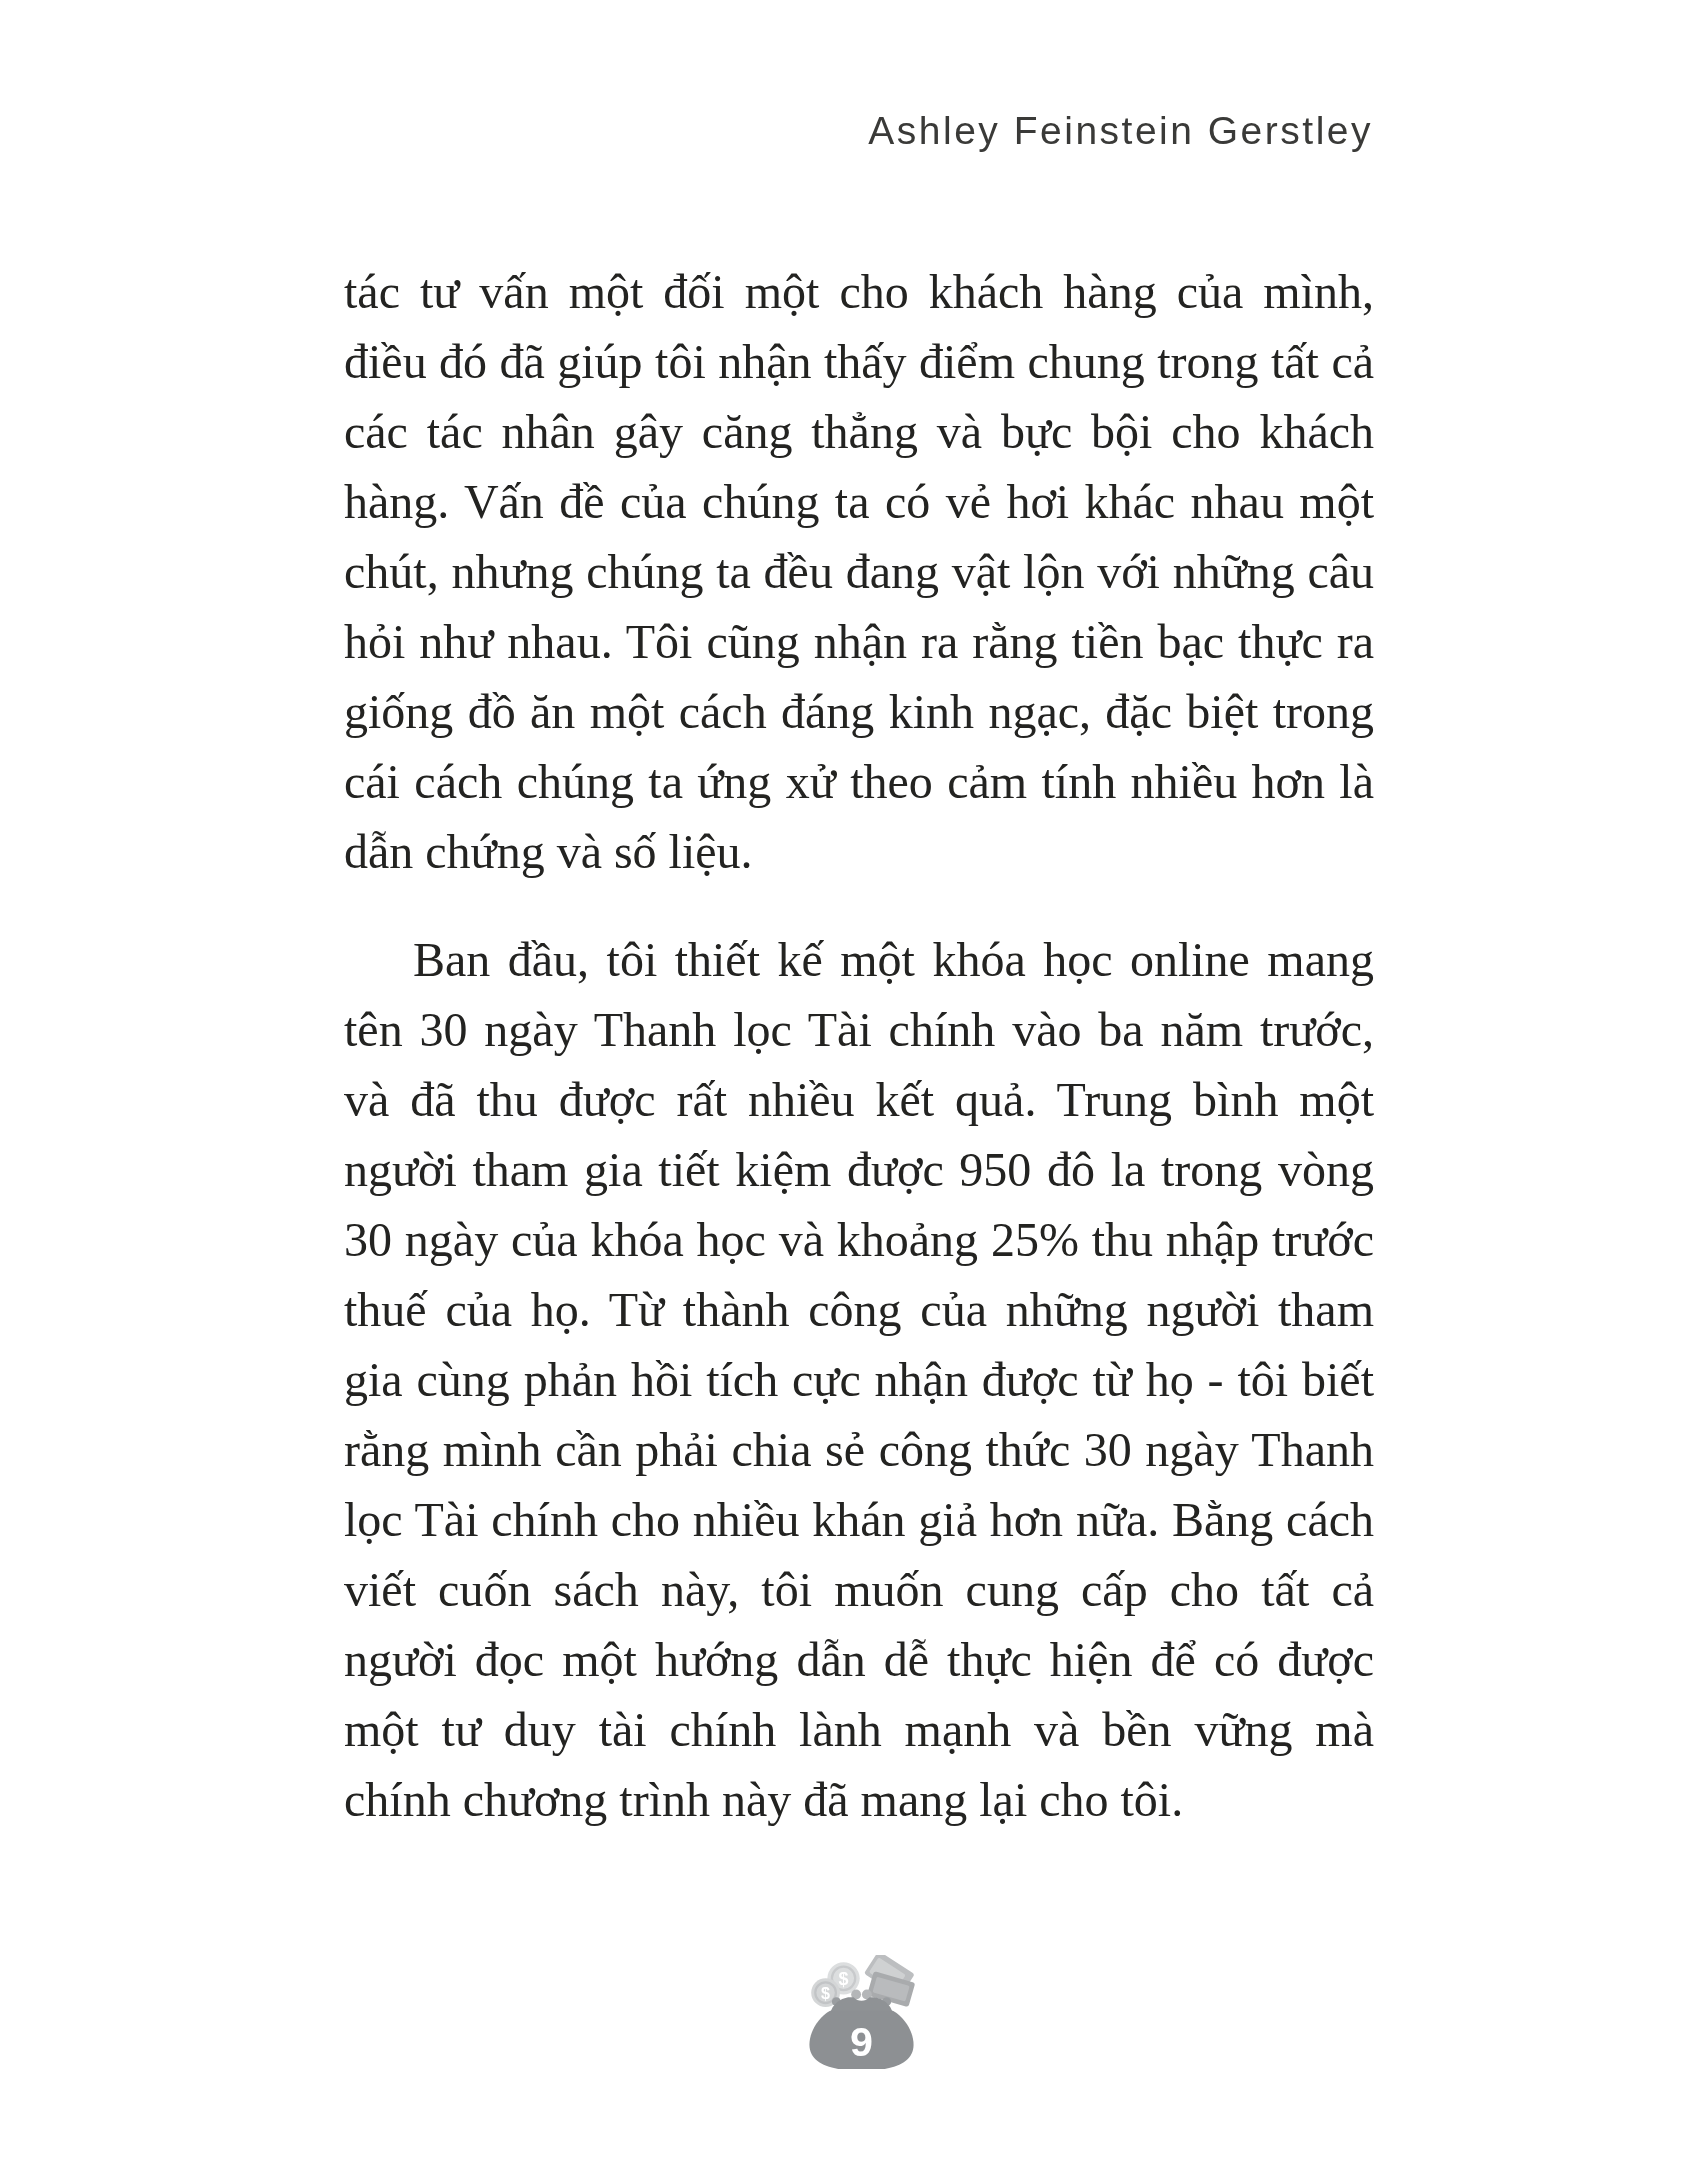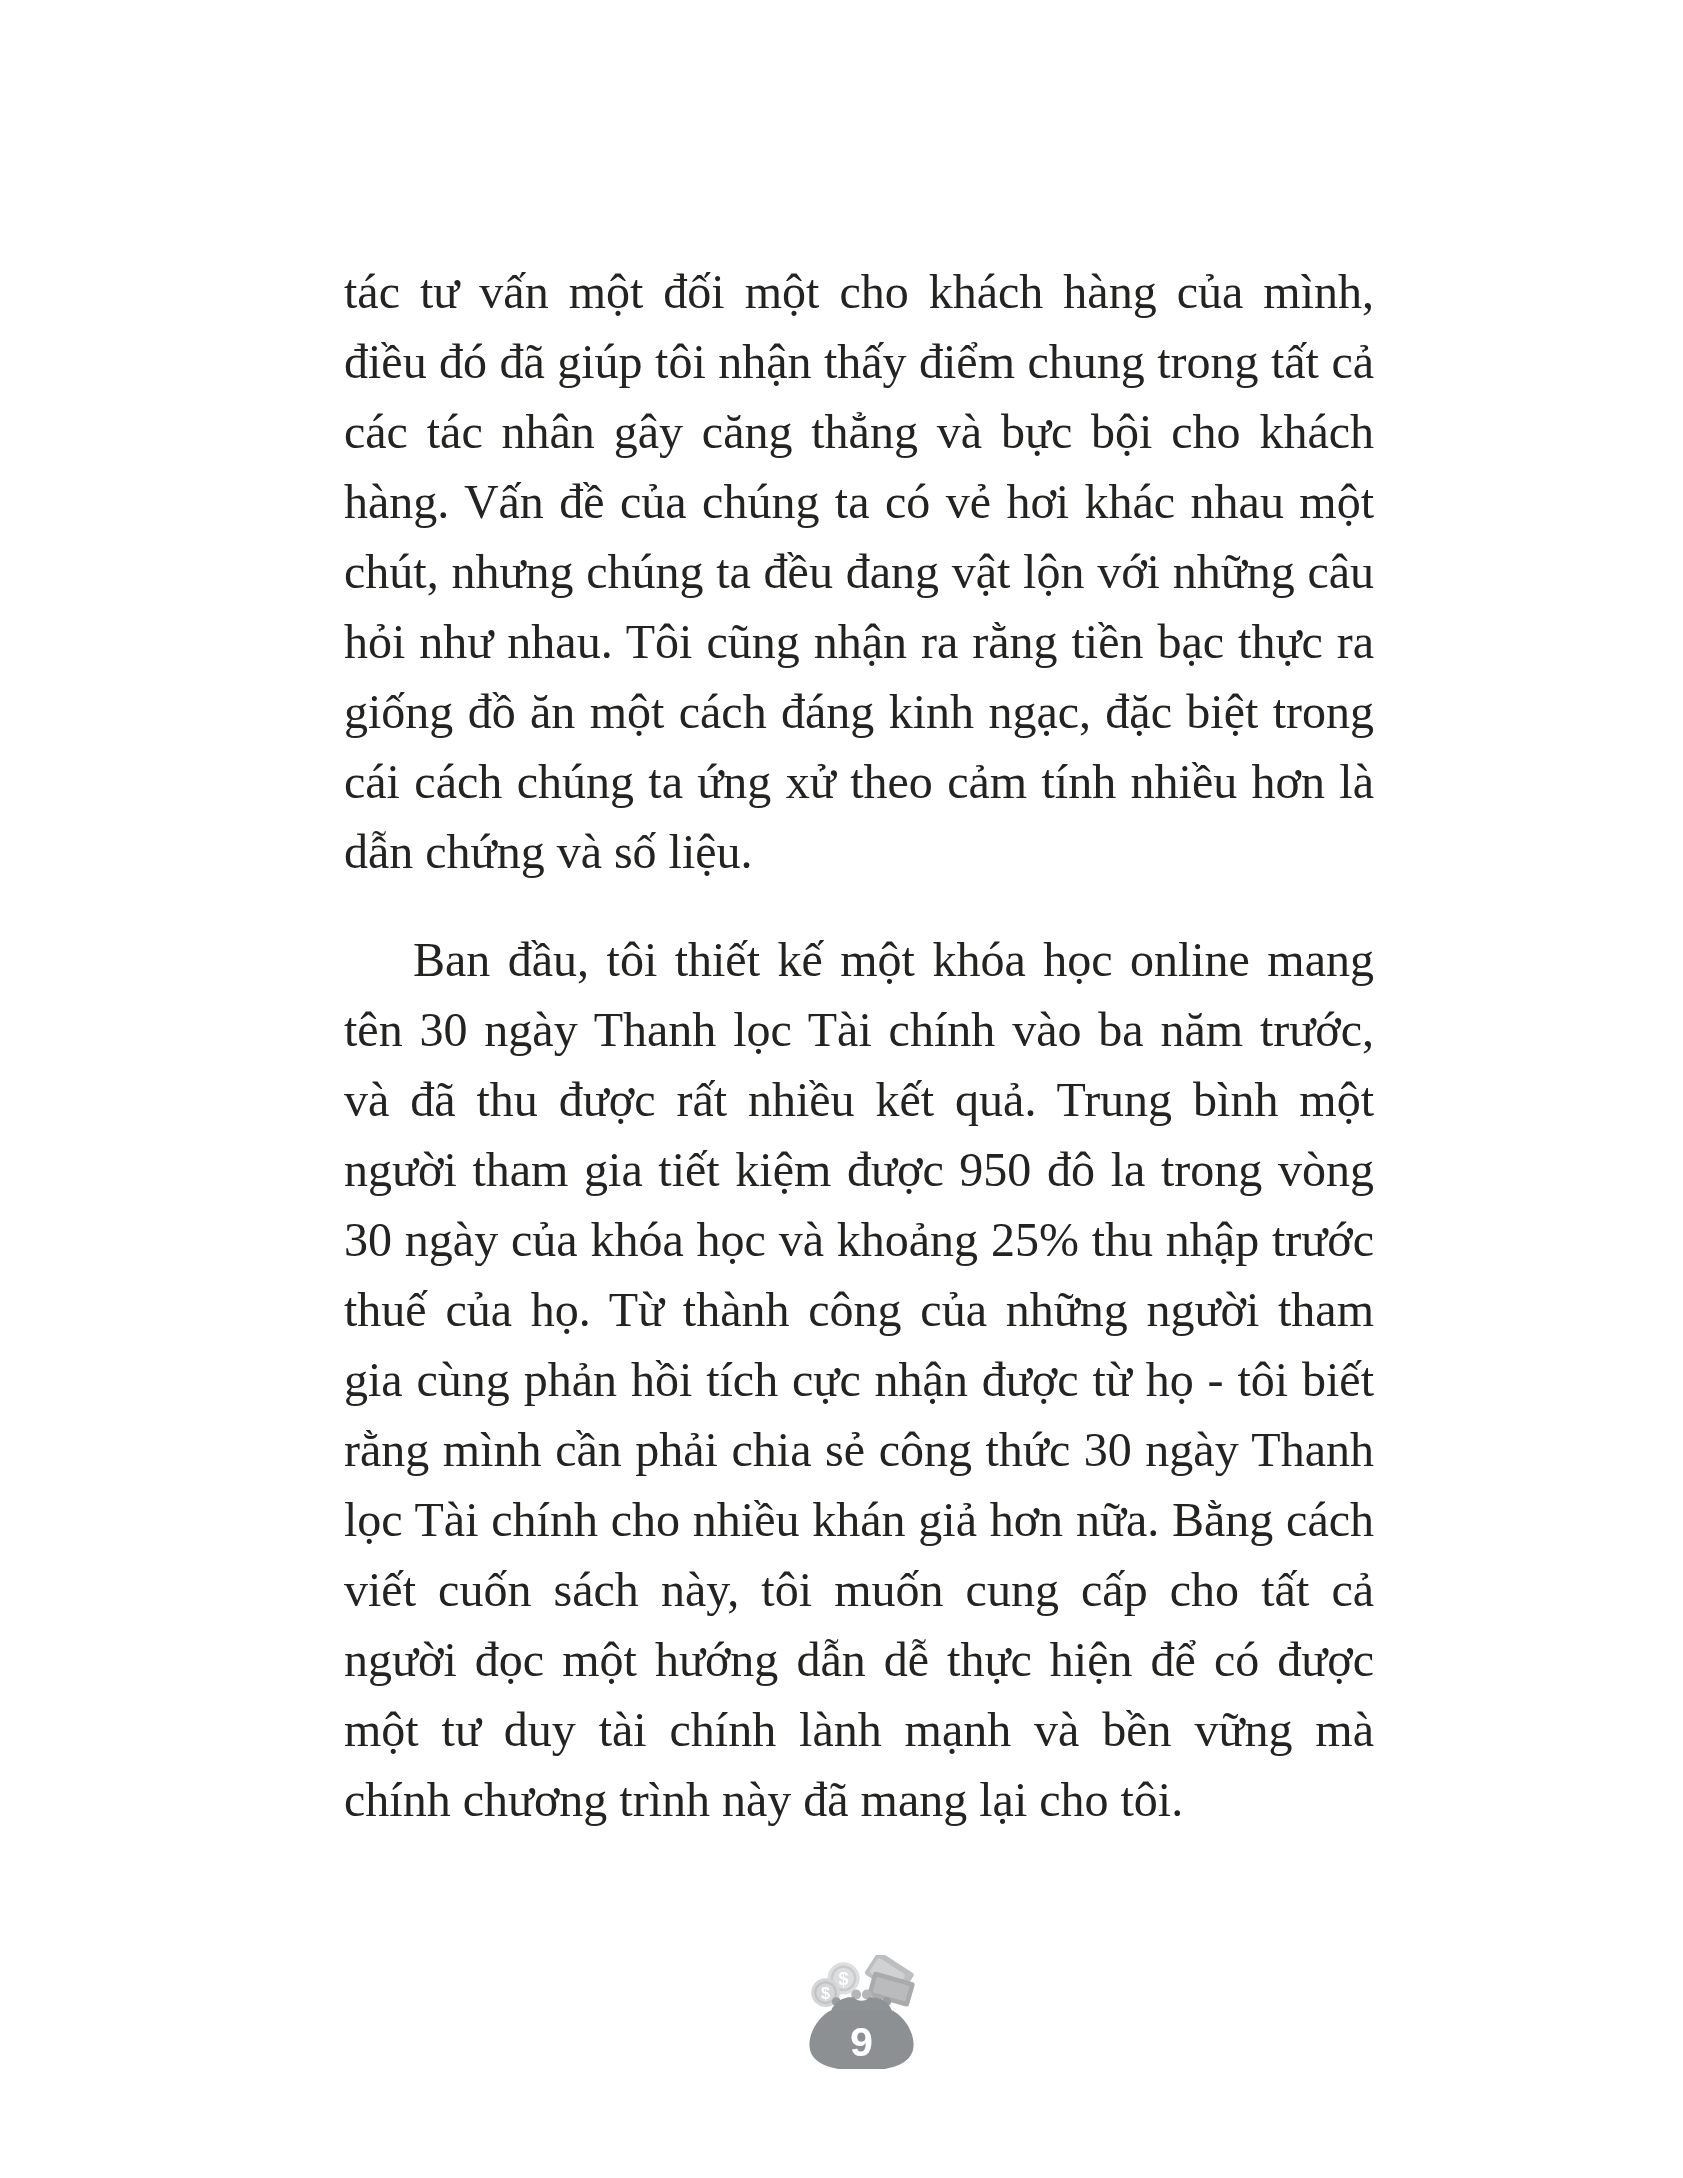--- a/index.html
+++ b/index.html
@@ -47,20 +47,21 @@
     height: 114px;
   }
 
   .page-badge svg { display: block; }
 </style>
 </head>
 <body>
 
 <div class="page">
 
+  <div class="running-header">Ashley Feinstein Gerstley</div>
 
   <div class="content">
     <p>tác tư vấn một đối một cho khách hàng của mình, điều đó đã giúp tôi nhận thấy điểm chung trong tất cả các tác nhân gây căng thẳng và bực bội cho khách hàng. Vấn đề của chúng ta có vẻ hơi khác nhau một chút, nhưng chúng ta đều đang vật lộn với những câu hỏi như nhau. Tôi cũng nhận ra rằng tiền bạc thực ra giống đồ ăn một cách đáng kinh ngạc, đặc biệt trong cái cách chúng ta ứng xử theo cảm tính nhiều hơn là dẫn chứng và số liệu.</p>
     <p class="indented">Ban đầu, tôi thiết kế một khóa học online mang tên 30 ngày Thanh lọc Tài chính vào ba năm trước, và đã thu được rất nhiều kết quả. Trung bình một người tham gia tiết kiệm được 950 đô la trong vòng 30 ngày của khóa học và khoảng 25% thu nhập trước thuế của họ. Từ thành công của những người tham gia cùng phản hồi tích cực nhận được từ họ - tôi biết rằng mình cần phải chia sẻ công thức 30 ngày Thanh lọc Tài chính cho nhiều khán giả hơn nữa. Bằng cách viết cuốn sách này, tôi muốn cung cấp cho tất cả người đọc một hướng dẫn dễ thực hiện để có được một tư duy tài chính lành mạnh và bền vững mà chính chương trình này đã mang lại cho tôi.</p>
   </div>
 
   <div class="page-badge">
     <svg width="119" height="114" viewBox="0 0 130 127" xmlns="http://www.w3.org/2000/svg">
 
       <g>

